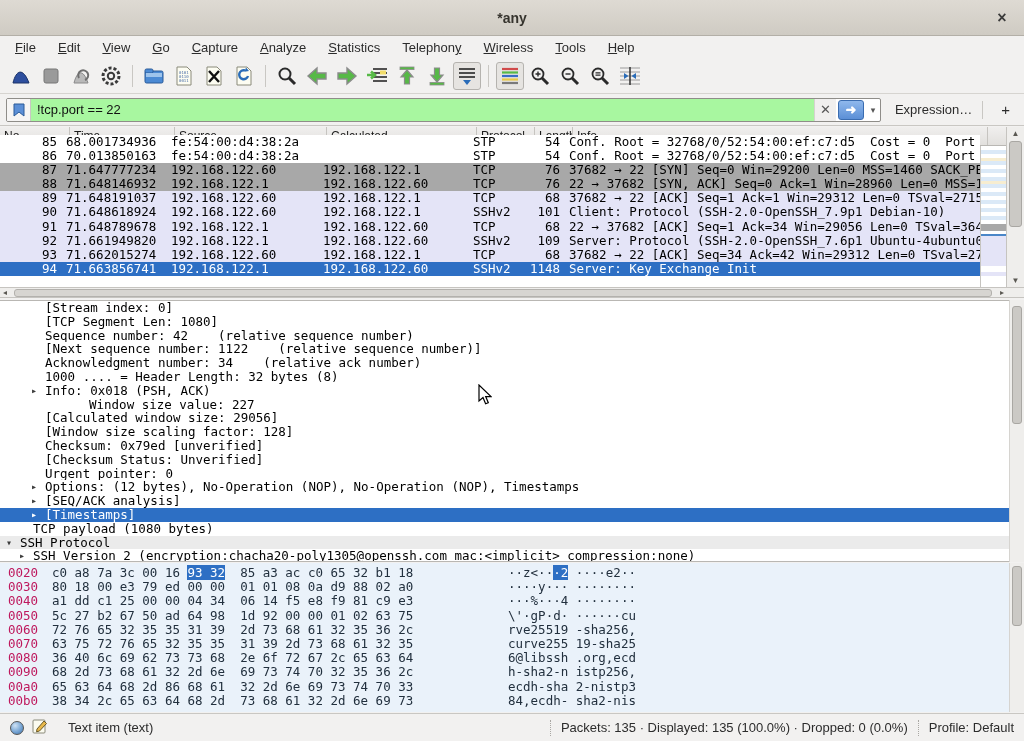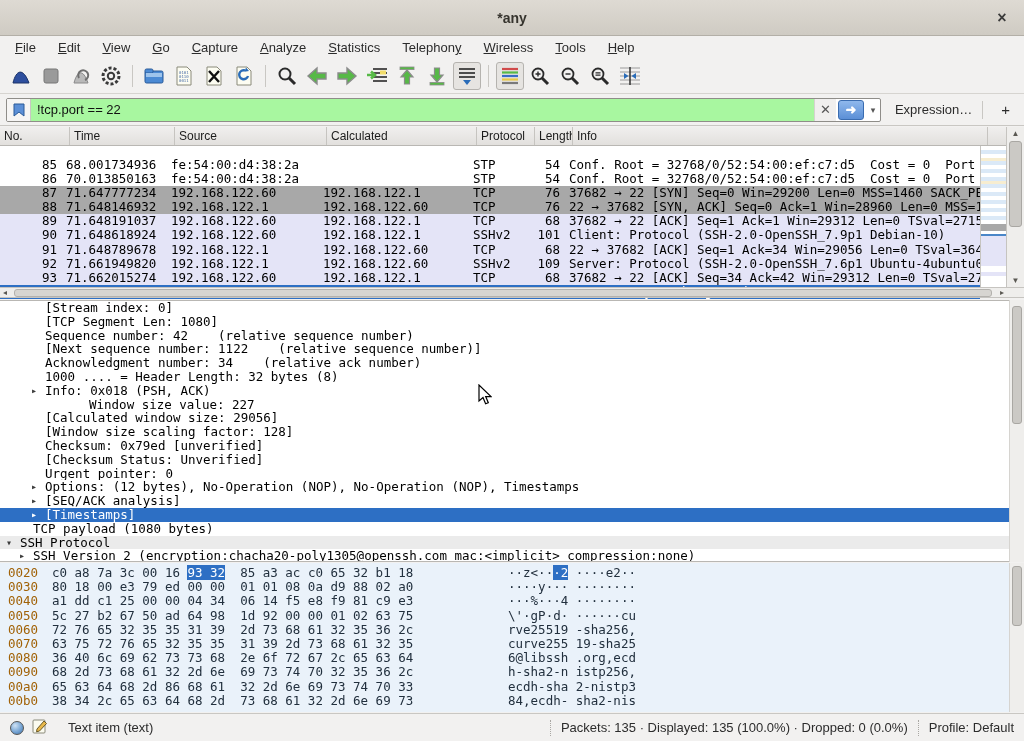--- a/index.html
+++ b/index.html
@@ -45,21 +45,21 @@
   .caret-btn { width:14px; color:#555; font-size:9px; text-align:center; }
   .expr-label { font-size:13px; color:#2c2c2c; margin-left:14px; }
   .filter-sep { width:1px; height:18px; background:#c9c7c3; margin:0 10px; }
   .add-btn { font-size:15px; color:#2c2c2c; padding:0 8px; }
 
   
   .packet-list { position:absolute; left:0; top:127px; width:1024px; height:171px; background:#fff; }
   .pl-header { display:flex; height:19px; background:linear-gradient(#f0efee,#e2e0dd);
     border-bottom:1px solid #b9b7b3; font-size:12px; color:#1c1c1c; }
   .pl-hcell { border-right:1px solid #c6c4c0; padding:2px 0 0 4px; overflow:hidden; white-space:nowrap; }
-  .pl-body { position:absolute; left:0; top:31px; width:980px; height:141px; overflow:hidden;
+  .pl-body { position:absolute; left:0; top:8px; width:980px; height:141px; overflow:hidden;
     font-family:"DejaVu Sans Mono","Liberation Mono",monospace; font-size:12.5px; }
   .p-row { display:flex; height:14.1px; line-height:14.1px; white-space:pre; color:#000; }
   .p-row.white { background:#fff; }
   .p-row.gray { background:#a8a8a8; }
   .p-row.lavender { background:#e4e4f7; }
   .p-row.selected { background:#2d6fc4; color:#fff; }
   .p-cell { overflow:hidden; flex-shrink:0; padding-left:4px; }
   .p-cell.num { text-align:right; padding-right:5px; padding-left:0; }
   .minimap { position:absolute; left:980px; top:19px; width:26px; height:141px;
     border-left:1px solid #c6c4c0;
@@ -90,21 +90,21 @@
   .d-row.selected .tri { color:#fff; }
   .d-row.shaded { background:#ebebeb; }
   .d-vscroll { position:absolute; left:1009px; top:0; width:15px; height:262px; background:#efeeec; border-left:1px solid #d6d4d0; }
   .d-vscroll .thumb { position:absolute; left:2px; top:4px; width:10px; height:120px; background:#cbc9c5; border:1px solid #a9a7a3; border-radius:3px; }
 
   
   .hexpane { position:absolute; left:0; top:563px; width:1024px; height:149px;
     background:#eaf2fa; overflow:hidden; padding-top:3px;
     font-family:"DejaVu Sans Mono","Liberation Mono",monospace; font-size:12.5px; }
   .h-row { height:14.2px; line-height:14.2px; white-space:pre; color:#22303e; display:flex; }
-  .h-off { width:52px; padding-left:8px; color:#a16207; flex-shrink:0; }
+  .h-off { width:52px; padding-left:8px; color:#be185d; flex-shrink:0; }
   .h-hex { width:448px; flex-shrink:0; }
   .h-ascii { padding-left:8px; }
   .hl { background:#2d6fc4; color:#fff; }
   .h-vscroll { position:absolute; right:0; top:0; width:15px; height:149px; background:#efeeec; border-left:1px solid #d6d4d0; }
   .h-vscroll .thumb { position:absolute; left:2px; top:3px; width:10px; height:60px; background:#cbc9c5; border:1px solid #a9a7a3; border-radius:3px; }
 
   
   .statusbar { position:absolute; left:0; top:713px; width:1024px; height:28px;
     background:#f2f1f0; border-top:1px solid #c9c7c3; display:flex; align-items:center; font-size:13px; color:#2c2c2c; }
   .sb-left { display:flex; align-items:center; gap:8px; padding-left:10px; flex:1; }

